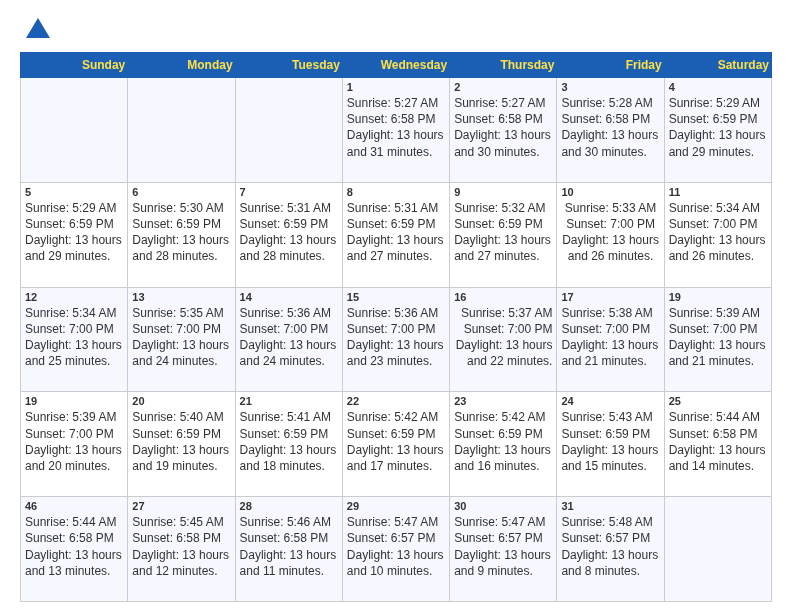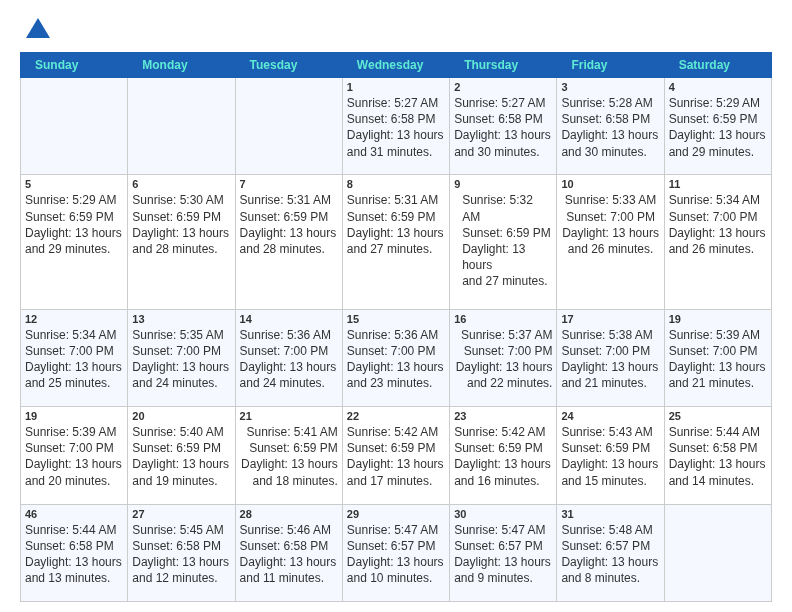--- a/index.html
+++ b/index.html
@@ -60,25 +60,25 @@
       font-size: 16px;
       color: #555;
     }
     .calendar {
       width: 100%;
       border-collapse: collapse;
       flex: 1;
     }
     .calendar th {
       background-color: #1a5fb4;
-      color: #5eead4;
-      text-align: left;
+      color: #fde047;
+      text-align: right;
       font-size: 12px;
       font-weight: bold;
-      padding: 5px 14px;
+      padding: 5px 2px;
       border: 1px solid #1a5fb4;
     }
     .calendar td {
       border: 1px solid #ccc;
       vertical-align: top;
       padding: 3px 4px;
       width: calc(100% / 7);
       font-size: 9.5px;
       color: #333;
       height: 82px;
@@ -197,21 +197,21 @@
           </td>
           <td>
             <span class="day-num">8</span>
             <div class="day-info" style="white-space: pre-line;">Sunrise: 5:31 AM
 Sunset: 6:59 PM
 Daylight: 13 hours
 and 27 minutes.</div>
           </td>
           <td>
             <span class="day-num">9</span>
-            <div class="day-info" style="white-space: pre-line; margin-left: 8px;">Sunrise: 5:32 AM
+            <div class="day-info" style="white-space: pre-line;">Sunrise: 5:32 AM
 Sunset: 6:59 PM
 Daylight: 13 hours
 and 27 minutes.</div>
           </td>
           <td>
             <span class="day-num">10</span>
             <div class="day-info" style="white-space: pre-line; text-align: center;">Sunrise: 5:33 AM
 Sunset: 7:00 PM
 Daylight: 13 hours
 and 26 minutes.</div>
@@ -285,21 +285,21 @@
           </td>
           <td>
             <span class="day-num">20</span>
             <div class="day-info" style="white-space: pre-line;">Sunrise: 5:40 AM
 Sunset: 6:59 PM
 Daylight: 13 hours
 and 19 minutes.</div>
           </td>
           <td>
             <span class="day-num">21</span>
-            <div class="day-info" style="white-space: pre-line; text-align: right;">Sunrise: 5:41 AM
+            <div class="day-info" style="white-space: pre-line;">Sunrise: 5:41 AM
 Sunset: 6:59 PM
 Daylight: 13 hours
 and 18 minutes.</div>
           </td>
           <td>
             <span class="day-num">22</span>
             <div class="day-info" style="white-space: pre-line;">Sunrise: 5:42 AM
 Sunset: 6:59 PM
 Daylight: 13 hours
 and 17 minutes.</div>

